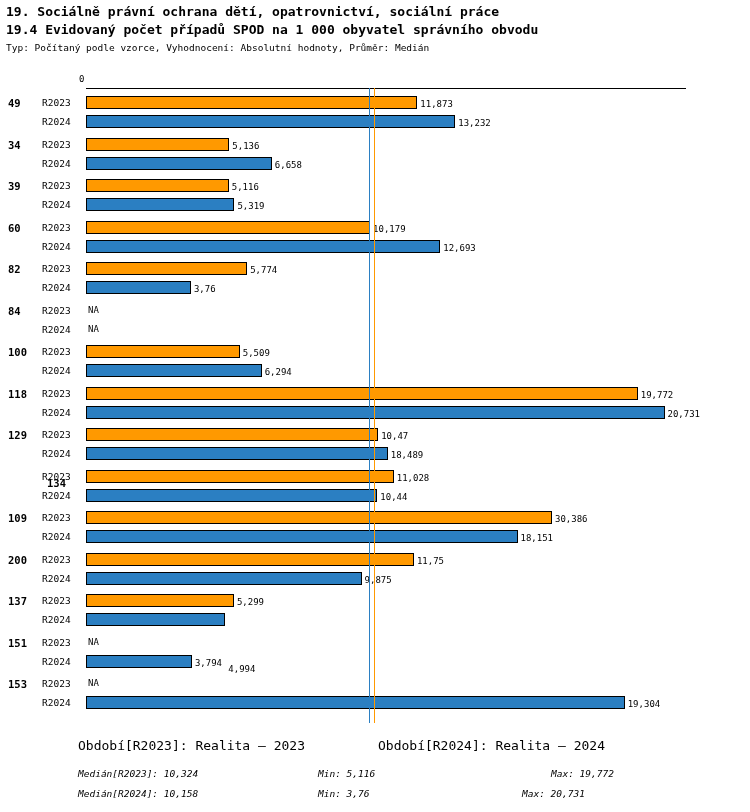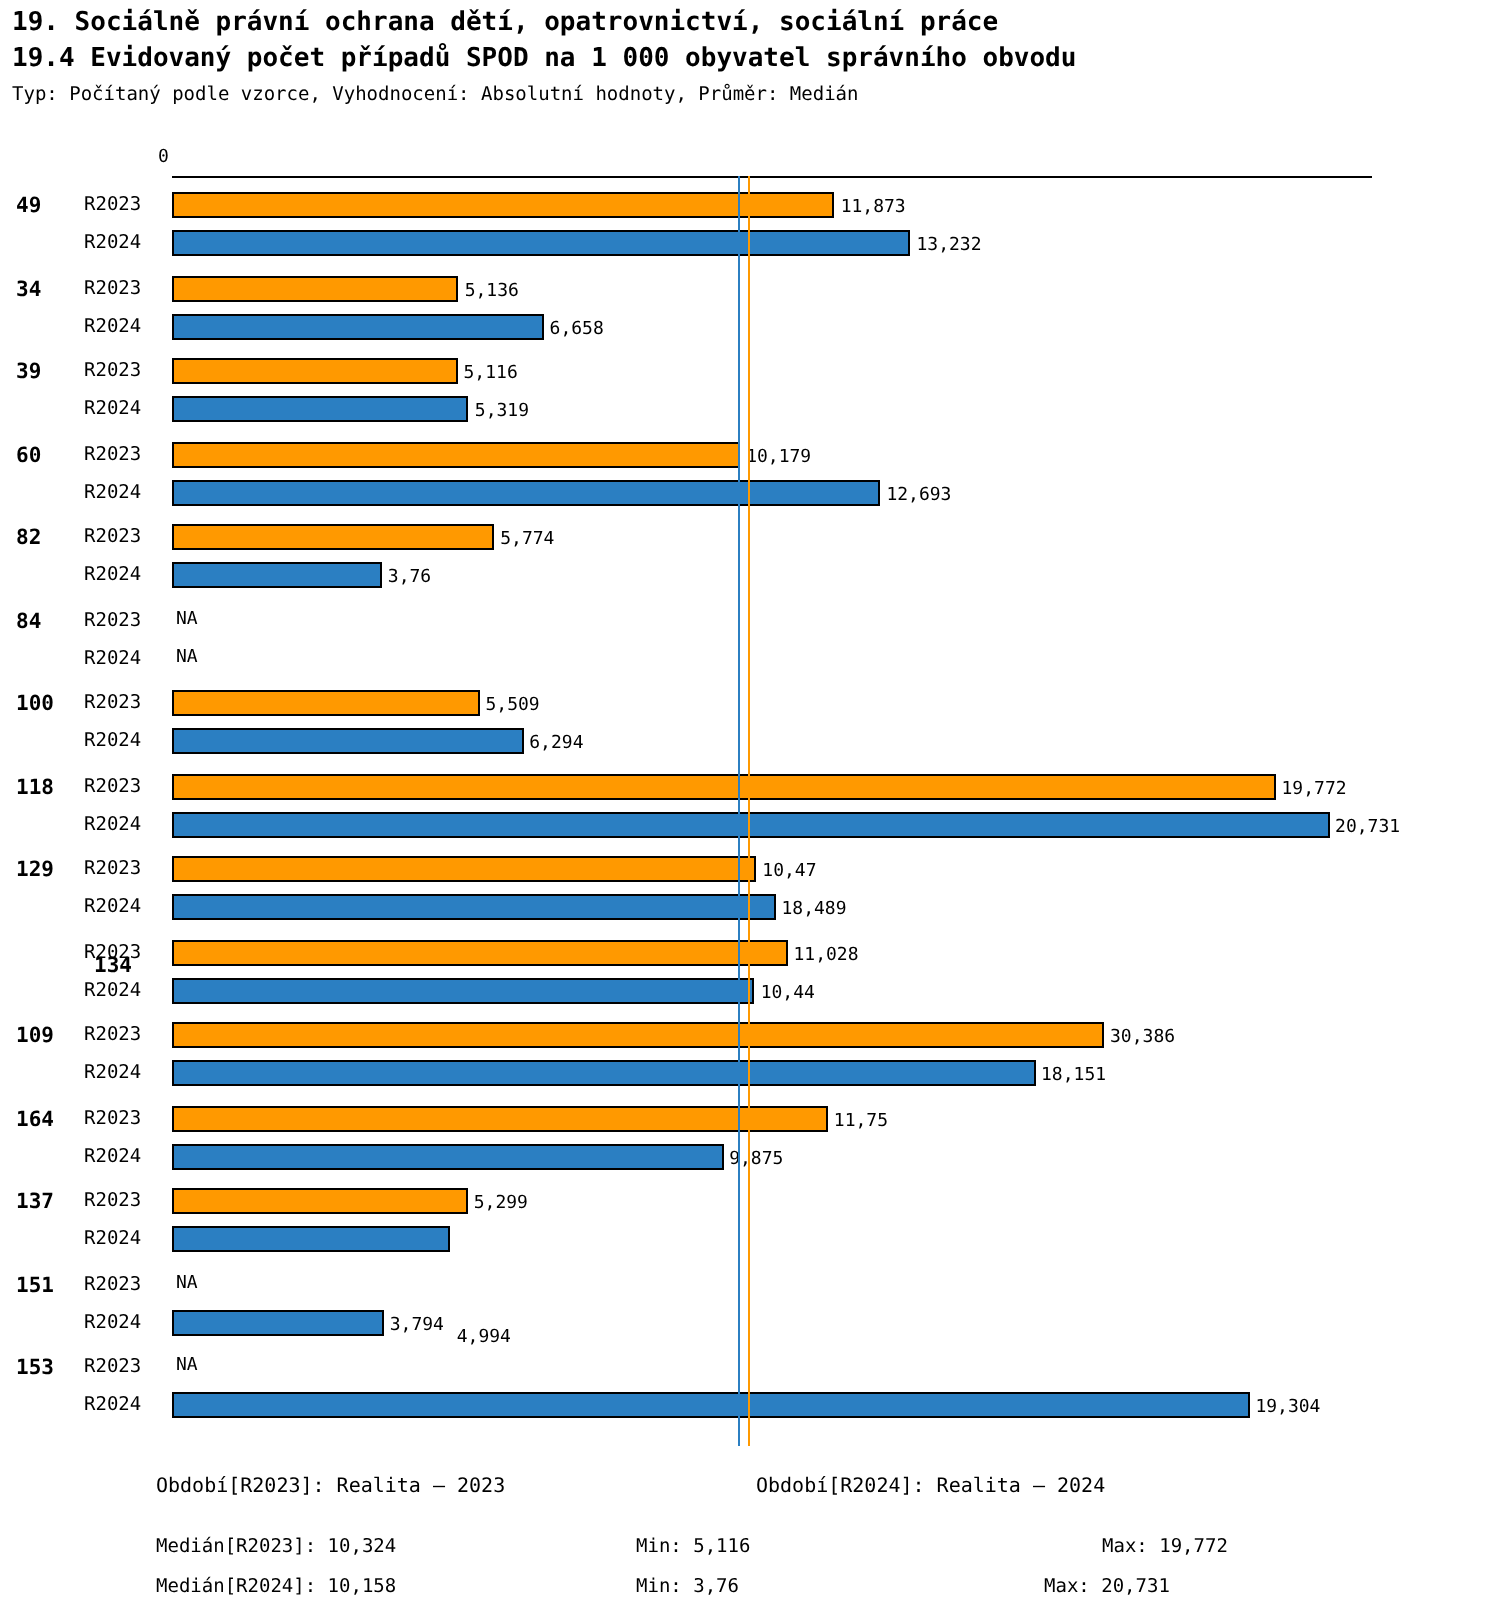--- a/index.html
+++ b/index.html
@@ -93,30 +93,31 @@
     color: #000;
     white-space: nowrap;
   }
   .na-value {
     position: absolute;
     font-size: 9px;
     color: #000;
   }
   .legend {
     position: absolute;
-    font-size: 10px;
+    font-size: 13px;
     color: #000;
     white-space: nowrap;
     text-align: center;
   }
   .foot {
     position: absolute;
     font-size: 9.5px;
     color: #000;
     white-space: nowrap;
+    font-style: italic;
   }
 </style>
 </head>
 <body>
 
 <div id="root">
 
   <div class="title1">19. Sociálně právní ochrana dětí, opatrovnictví, sociální práce</div>
   <div class="title2">19.4 Evidovaný počet případů SPOD na 1 000 obyvatel správního obvodu</div>
   <div class="subtitle">Typ: Počítaný podle vzorce, Vyhodnocení: Absolutní hodnoty, Průměr: Medián</div>
@@ -205,21 +206,21 @@
     <div class="row-label" style="left: 42px; top: 489.5px;">R2024</div>
     <div class="bar r2024" style="left: 86px; top: 488.5px; width: 291.349px; height: 13px;"></div>
     <div class="bar-value" style="left: 380.349px; top: 491.5px;">10,44</div>
     <div class="group-label" style="left: 8px; top: 512px;">109</div>
     <div class="row-label" style="left: 42px; top: 512px;">R2023</div>
     <div class="bar r2023" style="left: 86px; top: 511px; width: 466.019px; height: 13px;"></div>
     <div class="bar-value" style="left: 555.019px; top: 514px;">30,386</div>
     <div class="row-label" style="left: 42px; top: 531px;">R2024</div>
     <div class="bar r2024" style="left: 86px; top: 530px; width: 431.526px; height: 13px;"></div>
     <div class="bar-value" style="left: 520.526px; top: 533px;">18,151</div>
-    <div class="group-label" style="left: 8px; top: 553.5px;">164</div>
+    <div class="group-label" style="left: 8px; top: 553.5px;">200</div>
     <div class="row-label" style="left: 42px; top: 553.5px;">R2023</div>
     <div class="bar r2023" style="left: 86px; top: 552.5px; width: 327.907px; height: 13px;"></div>
     <div class="bar-value" style="left: 416.907px; top: 555.5px;">11,75</div>
     <div class="row-label" style="left: 42px; top: 572.5px;">R2024</div>
     <div class="bar r2024" style="left: 86px; top: 571.5px; width: 275.581px; height: 13px;"></div>
     <div class="bar-value" style="left: 364.581px; top: 574.5px;">9,875</div>
     <div class="group-label" style="left: 8px; top: 595px;">137</div>
     <div class="row-label" style="left: 42px; top: 595px;">R2023</div>
     <div class="bar r2023" style="left: 86px; top: 594px; width: 147.879px; height: 13px;"></div>
     <div class="bar-value" style="left: 236.879px; top: 597px;">5,299</div>

